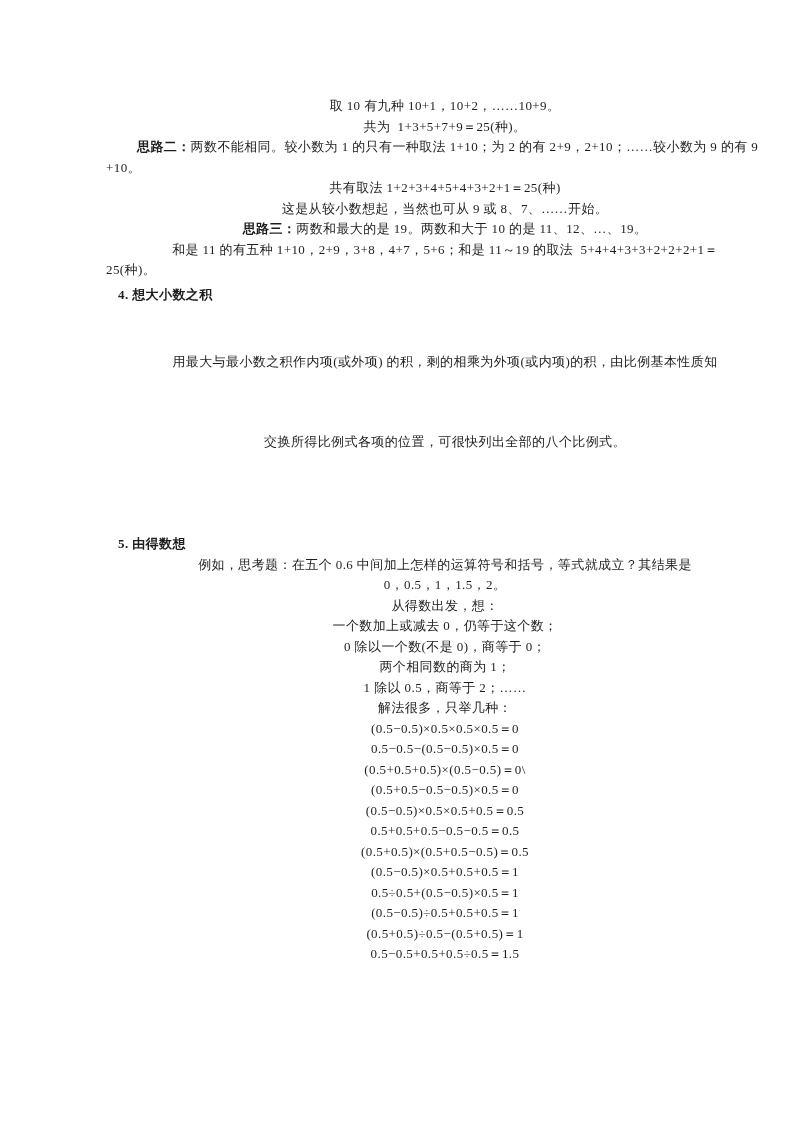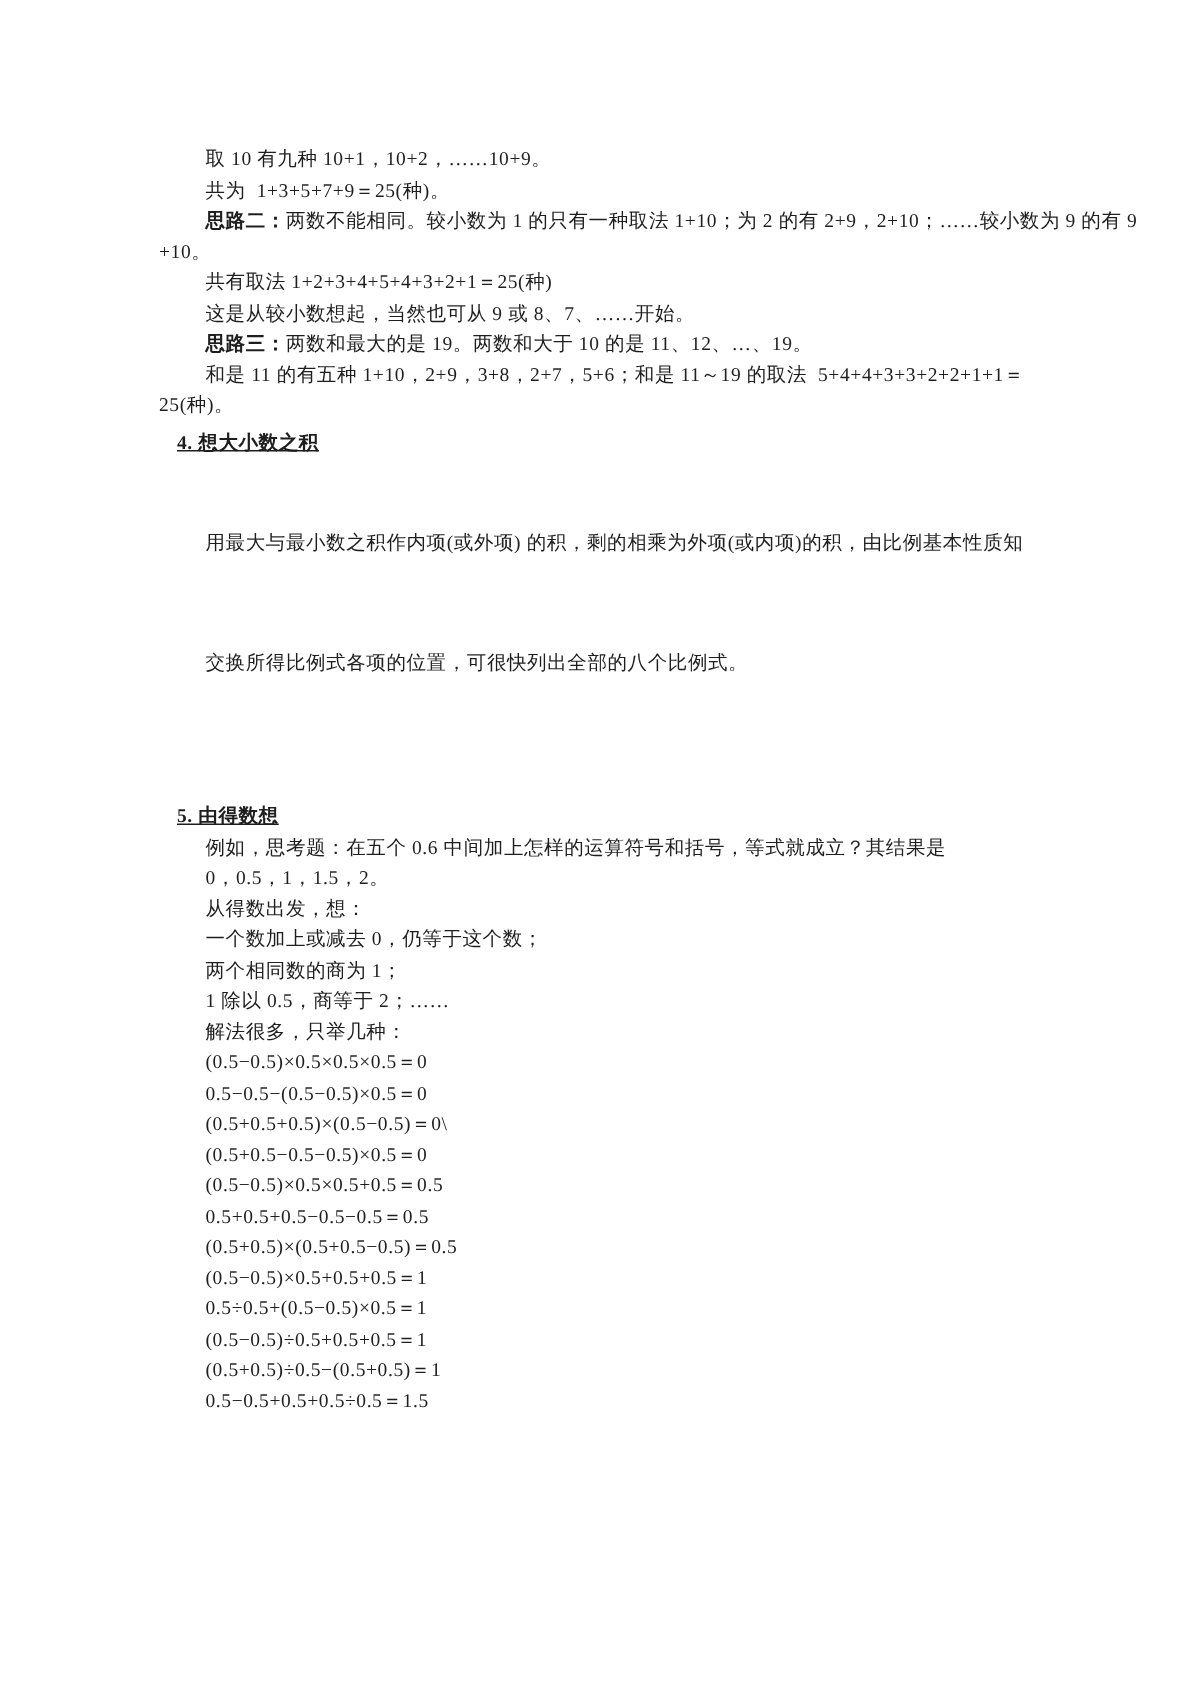--- a/index.html
+++ b/index.html
@@ -16,47 +16,48 @@
     left:106px; top:96px; right:40px;
     font-size:13px;
     letter-spacing:0.4px;
   }
   .ln {
     margin:0;
     height:20.5px;
     line-height:20.5px;
     white-space:pre;
   }
-  .indent  { padding-left:31px; }
+  .indent  { padding-left:31px;text-align:center; }
   .cont    { padding-left:0; }
-  .heading { font-weight:bold; padding-left:12px;text-decoration:underline; }
+  .heading { font-weight:bold; padding-left:12px; }
   .bold-lead { font-weight:bold; }
 </style>
 </head>
 <body>
 
 <div class="page">
   <div class="content">
       <p class="ln indent">取 10 有九种 10+1，10+2，……10+9。</p>
       <p class="ln indent">共为  1+3+5+7+9＝25(种)。</p>
       <p class="ln indent"><span class="bold-lead">思路二：</span><span>两数不能相同。较小数为 1 的只有一种取法 1+10；为 2 的有 2+9，2+10；……较小数为 9 的有 9</span></p>
       <p class="ln cont">+10。</p>
       <p class="ln indent">共有取法 1+2+3+4+5+4+3+2+1＝25(种)</p>
       <p class="ln indent">这是从较小数想起，当然也可从 9 或 8、7、……开始。</p>
       <p class="ln indent"><span class="bold-lead">思路三：</span><span>两数和最大的是 19。两数和大于 10 的是 11、12、…、19。</span></p>
-      <p class="ln indent">和是 11 的有五种 1+10，2+9，3+8，2+7，5+6；和是 11～19 的取法  5+4+4+3+3+2+2+1+1＝</p>
+      <p class="ln indent">和是 11 的有五种 1+10，2+9，3+8，4+7，5+6；和是 11～19 的取法  5+4+4+3+3+2+2+2+1＝</p>
       <p class="ln cont">25(种)。</p>
       <p class="ln heading" style="margin-top: 4px;">4. 想大小数之积</p>
       <p class="ln indent" style="margin-top: 47px;">用最大与最小数之积作内项(或外项) 的积，剩的相乘为外项(或内项)的积，由比例基本性质知</p>
       <p class="ln indent" style="margin-top: 59px;">交换所得比例式各项的位置，可很快列出全部的八个比例式。</p>
       <p class="ln heading" style="margin-top: 82px;">5. 由得数想</p>
       <p class="ln indent">例如，思考题：在五个 0.6 中间加上怎样的运算符号和括号，等式就成立？其结果是</p>
       <p class="ln indent">0，0.5，1，1.5，2。</p>
       <p class="ln indent">从得数出发，想：</p>
       <p class="ln indent">一个数加上或减去 0，仍等于这个数；</p>
+      <p class="ln indent">0 除以一个数(不是 0)，商等于 0；</p>
       <p class="ln indent">两个相同数的商为 1；</p>
       <p class="ln indent">1 除以 0.5，商等于 2；……</p>
       <p class="ln indent">解法很多，只举几种：</p>
       <p class="ln indent">(0.5−0.5)×0.5×0.5×0.5＝0</p>
       <p class="ln indent">0.5−0.5−(0.5−0.5)×0.5＝0</p>
       <p class="ln indent">(0.5+0.5+0.5)×(0.5−0.5)＝0\</p>
       <p class="ln indent">(0.5+0.5−0.5−0.5)×0.5＝0</p>
       <p class="ln indent">(0.5−0.5)×0.5×0.5+0.5＝0.5</p>
       <p class="ln indent">0.5+0.5+0.5−0.5−0.5＝0.5</p>
       <p class="ln indent">(0.5+0.5)×(0.5+0.5−0.5)＝0.5</p>

